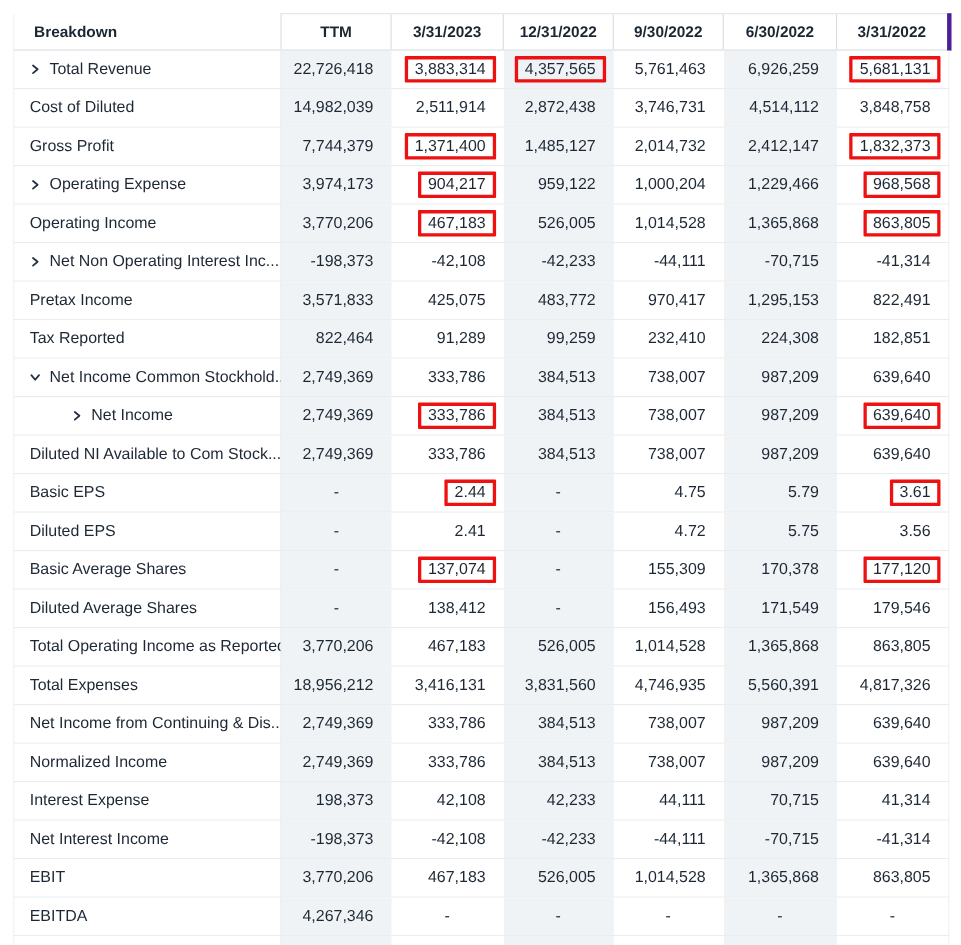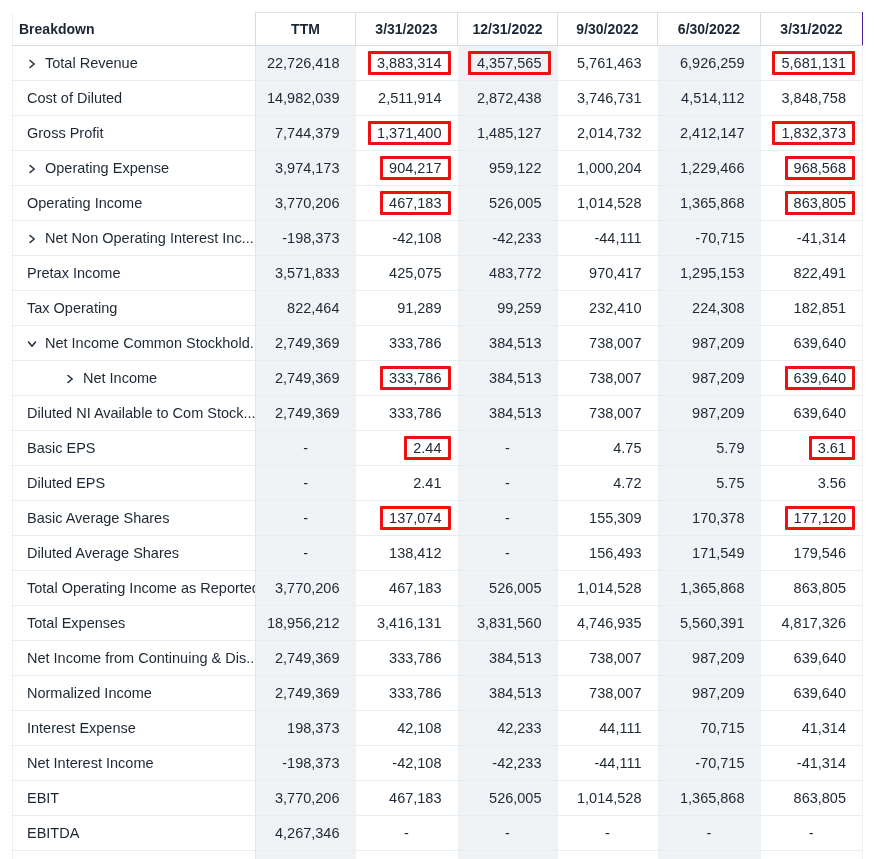--- a/index.html
+++ b/index.html
@@ -22,25 +22,25 @@
     text-align:center;
     padding:0;
     white-space:nowrap;
     border-bottom:1px solid #d7dce1;
     border-left:1px solid #d7dce1;
     border-top:1px solid #e0e4e8;
     color:#1a2733;
   }
   th.first{
     text-align:left;
-    padding-left:6px;
+    padding-left:18px;
     border-left:none;
     border-top:none;
   }
-  th:last-child{border-right:1px solid #4c1d95;text-align:center;}
+  th:last-child{border-right:4px solid #4c1d95;text-align:center;}
   td{
     height:34px;
     font-size:14.5px;
     padding:0;
     white-space:nowrap;
     overflow:hidden;
     border-bottom:1px solid #e9edf0;
     color:#1d2834;
   }
   td.label{
@@ -161,21 +161,21 @@
         <tr>
           <td class="label"><span class="lbl">Pretax Income</span></td>
           <td class="value shaded">3,571,833</td>
           <td class="value">425,075</td>
           <td class="value shaded">483,772</td>
           <td class="value">970,417</td>
           <td class="value shaded">1,295,153</td>
           <td class="value">822,491</td>
         </tr>
         <tr>
-          <td class="label"><span class="lbl">Tax Operating</span></td>
+          <td class="label"><span class="lbl">Tax Reported</span></td>
           <td class="value shaded">822,464</td>
           <td class="value">91,289</td>
           <td class="value shaded">99,259</td>
           <td class="value">232,410</td>
           <td class="value shaded">224,308</td>
           <td class="value">182,851</td>
         </tr>
         <tr>
           <td class="label"><span class="chev"><svg width="10" height="10" viewBox="0 0 10 10">
                 <path d="M1.5 3 L5 7.2 L8.5 3" fill="none" stroke="#223141" stroke-width="1.6" stroke-linecap="round" stroke-linejoin="round"></path>

